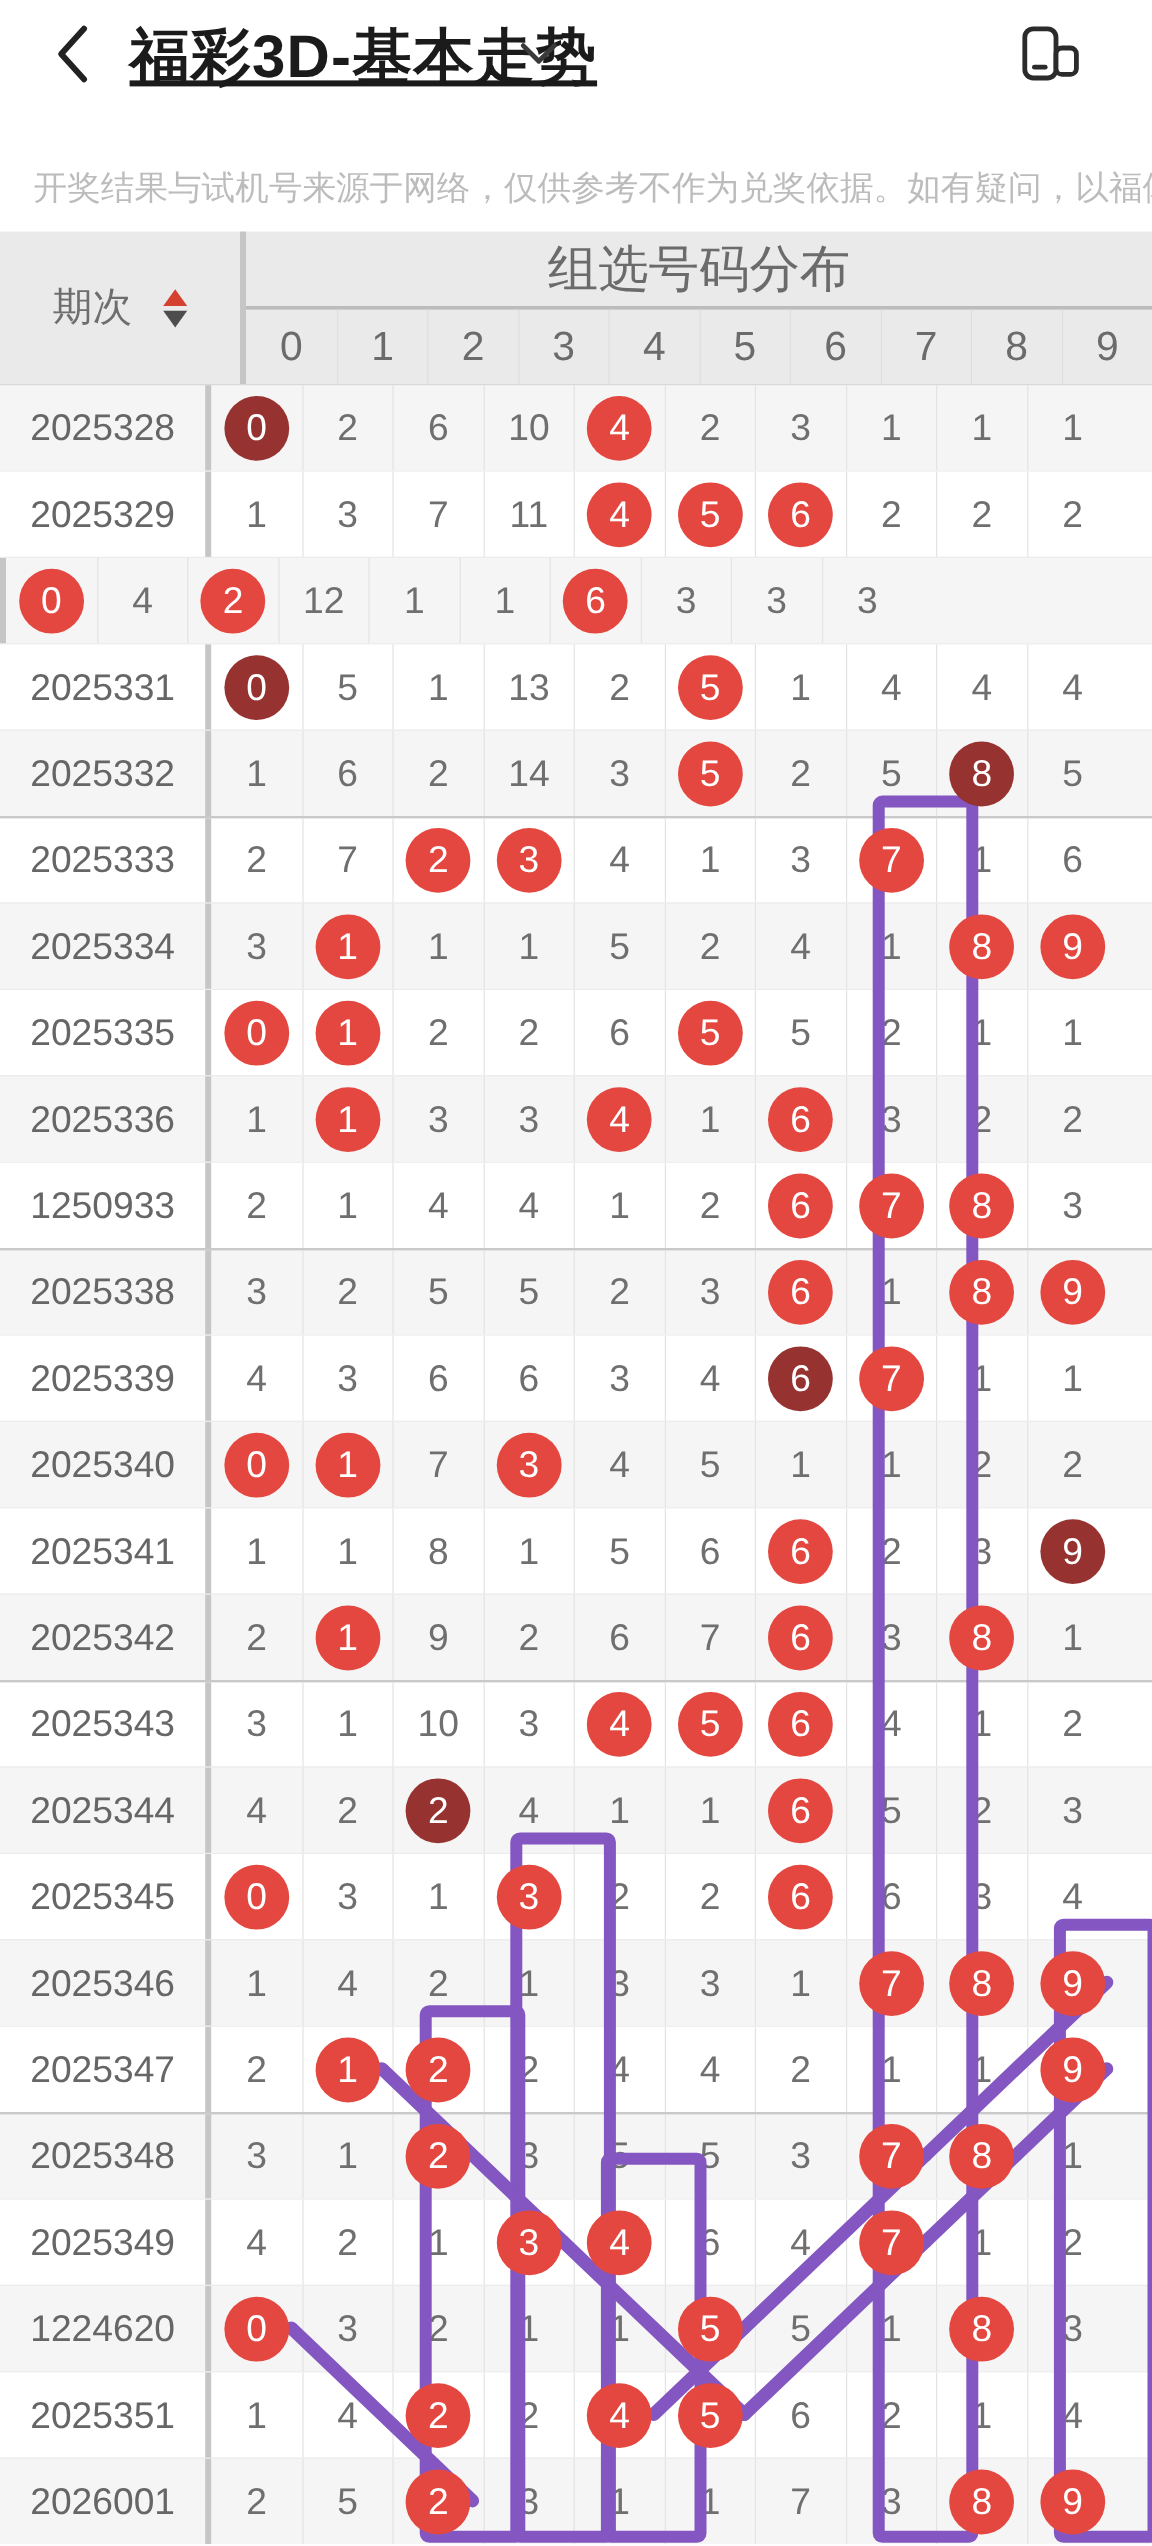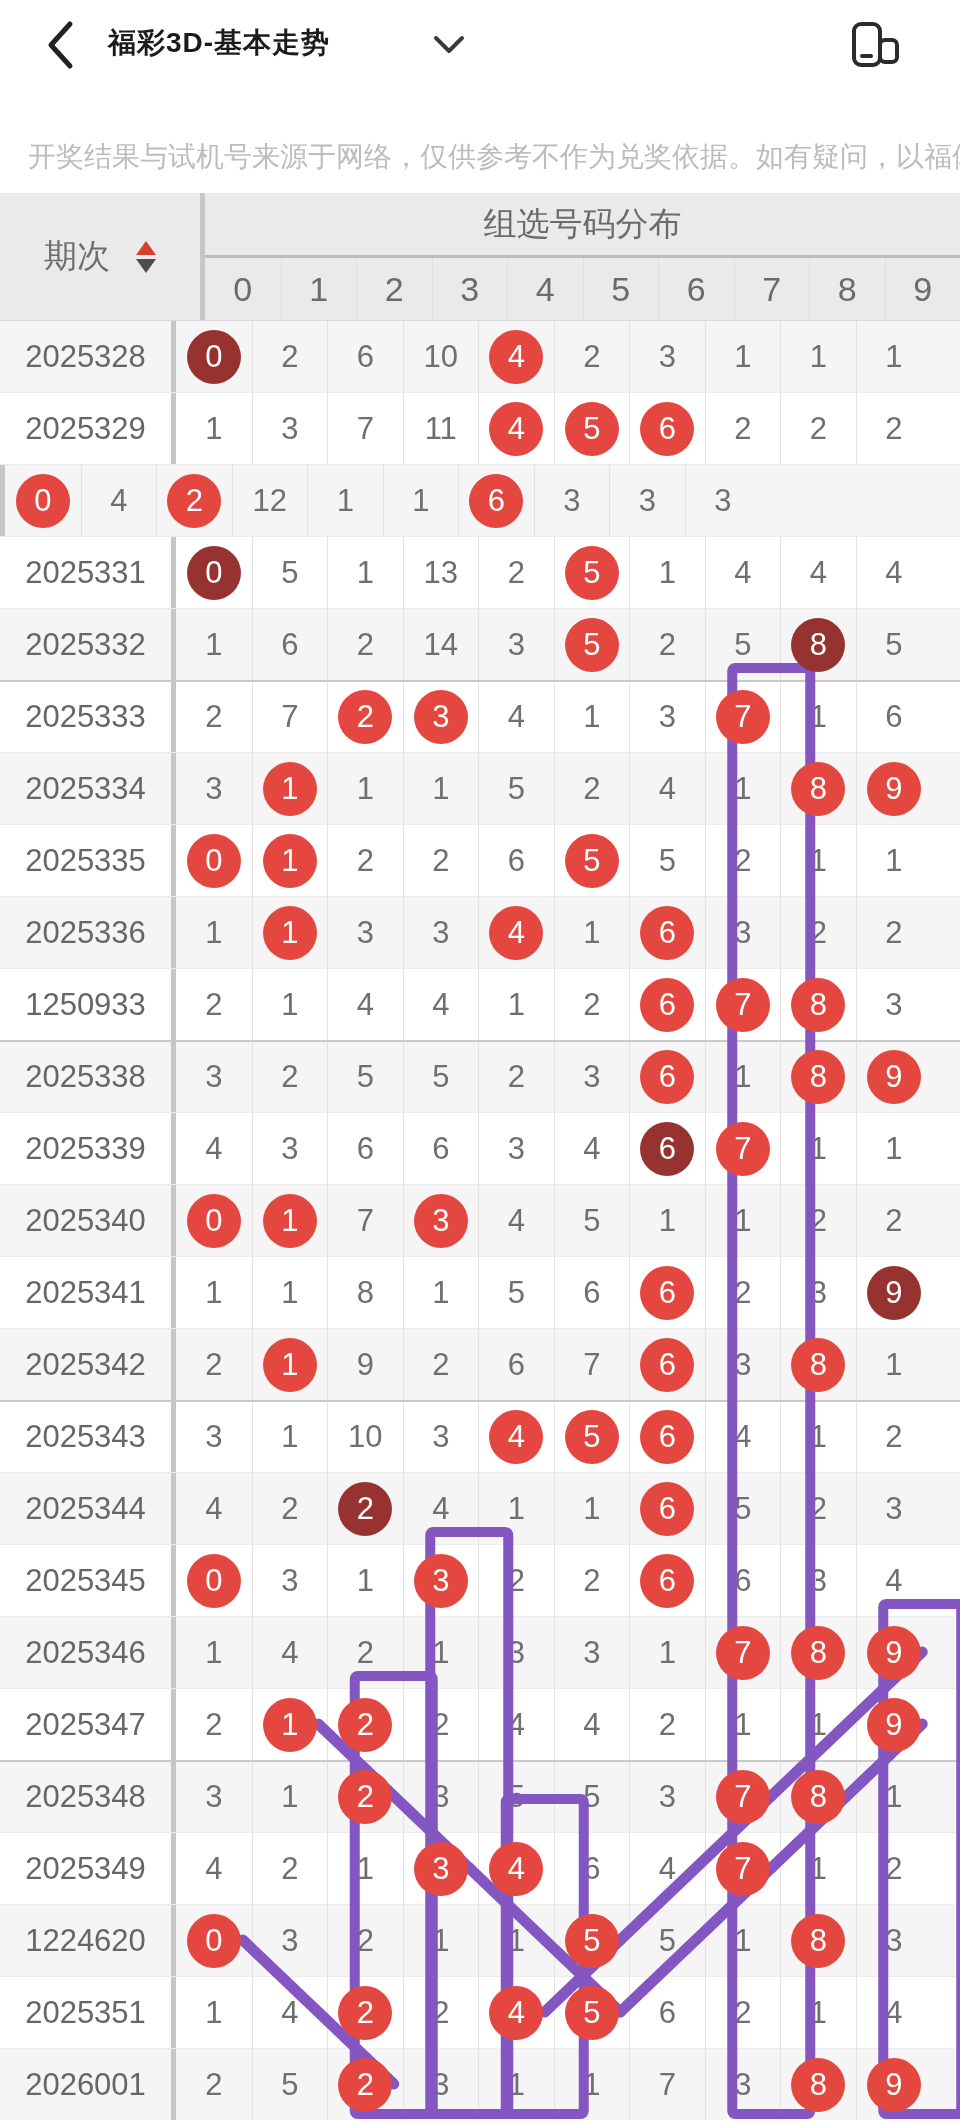--- a/index.html
+++ b/index.html
@@ -1,40 +1,40 @@
 <!DOCTYPE html>
 <html><head>
 <meta charset="utf-8">
 <style>
   html,body{margin:0;padding:0;background:#ffffff;}
   body{width:960px;height:2122px;overflow:hidden;font-family:"Liberation Sans","DejaVu Sans",sans-serif;}
 
   
   .topbar{position:relative;height:90px;background:#ffffff;}
   .back-btn{position:absolute;left:40px;top:18px;width:40px;height:54px;display:flex;align-items:center;justify-content:center;}
-  .page-title{position:absolute;left:108px;top:24px;font-size:28px;font-weight:700;color:#1b1b1b;letter-spacing:1px;}
+  .page-title{position:absolute;left:108px;top:14px;font-size:50px;font-weight:700;color:#1b1b1b;letter-spacing:1px;text-decoration:underline;}
   .dd-chevron{position:absolute;left:432px;top:34px;}
   .win-icon{position:absolute;left:852px;top:22px;width:52px;height:50px;}
   .win-big{position:absolute;left:0;top:0;width:22px;height:37px;border:4px solid #2b2b2b;border-radius:9px;background:#fff;}
   .win-dash{position:absolute;left:8px;top:32px;width:13px;height:4px;background:#2b2b2b;border-radius:2px;z-index:3;}
   .win-small{position:absolute;left:26px;top:16px;width:13px;height:18px;border:4px solid #2b2b2b;border-radius:7px;background:#fff;z-index:2;}
 
   
   .disclaimer{margin-top:48px;height:38px;line-height:38px;padding-left:28px;font-size:28px;color:#bcbcbc;white-space:nowrap;overflow:hidden;}
 
   
   .table{position:relative;margin-top:17px;width:960px;}
   .thead{display:flex;background:#eaeaea;}
   .phead{width:200px;height:127px;display:flex;align-items:center;justify-content:center;box-sizing:border-box;gap:18px;}
   .phead-label{font-size:33px;color:#6e6e6e;}
   .sort{display:flex;flex-direction:column;margin-left:8px;}
   .arr-up{width:0;height:0;border-left:10px solid transparent;border-right:10px solid transparent;border-bottom:14px solid #d4412f;}
   .arr-down{width:0;height:0;border-left:10px solid transparent;border-right:10px solid transparent;border-top:14px solid #4d4d4d;margin-top:4px;}
   .rhead{width:760px;border-left:5px solid #c6c6c6;box-sizing:border-box;}
-  .gh{height:65px;box-sizing:border-box;border-bottom:3px solid #bcbcbc;display:flex;align-items:center;justify-content:center;font-size:33px;color:#6b6b6b;}
+  .gh{height:65px;box-sizing:border-box;border-bottom:3px solid #bcbcbc;display:flex;align-items:center;justify-content:center;font-size:42px;color:#6b6b6b;}
   .dh{height:62px;display:flex;}
   .dh-cell{width:75.5px;box-sizing:border-box;display:flex;align-items:center;justify-content:center;font-size:34px;color:#6b6b6b;border-left:1px solid #dedede;}
   .dh-cell:first-child{border-left:none;}
 
   .drow{display:flex;height:72px;box-sizing:border-box;border-top:1px solid #ececec;background:#ffffff;}
   .drow.alt{background:#f5f5f5;}
   .drow.group{border-top:2px solid #c9c9c9;}
   .drow:first-of-type{border-top:1px solid #d8d8d8;}
   .pcell{width:171px;display:flex;align-items:center;justify-content:center;font-size:31px;color:#666666;}
   .cells{width:760px;border-left:5px solid #c6c6c6;box-sizing:border-box;display:flex;}

